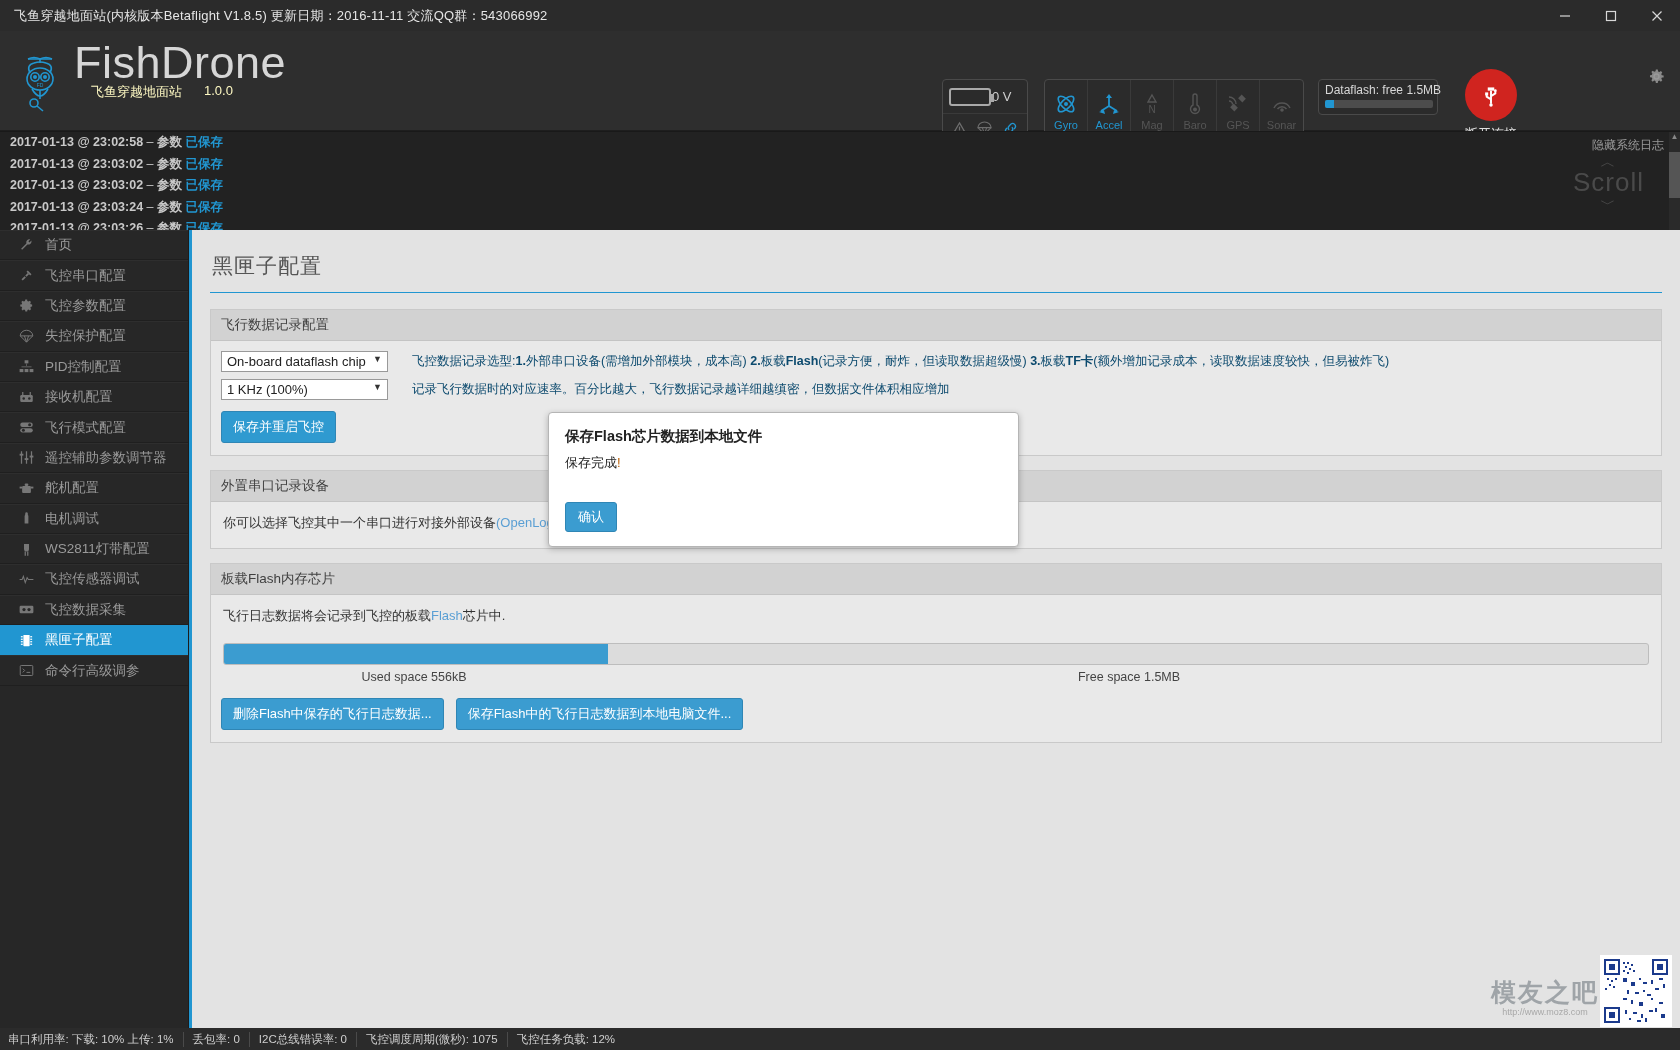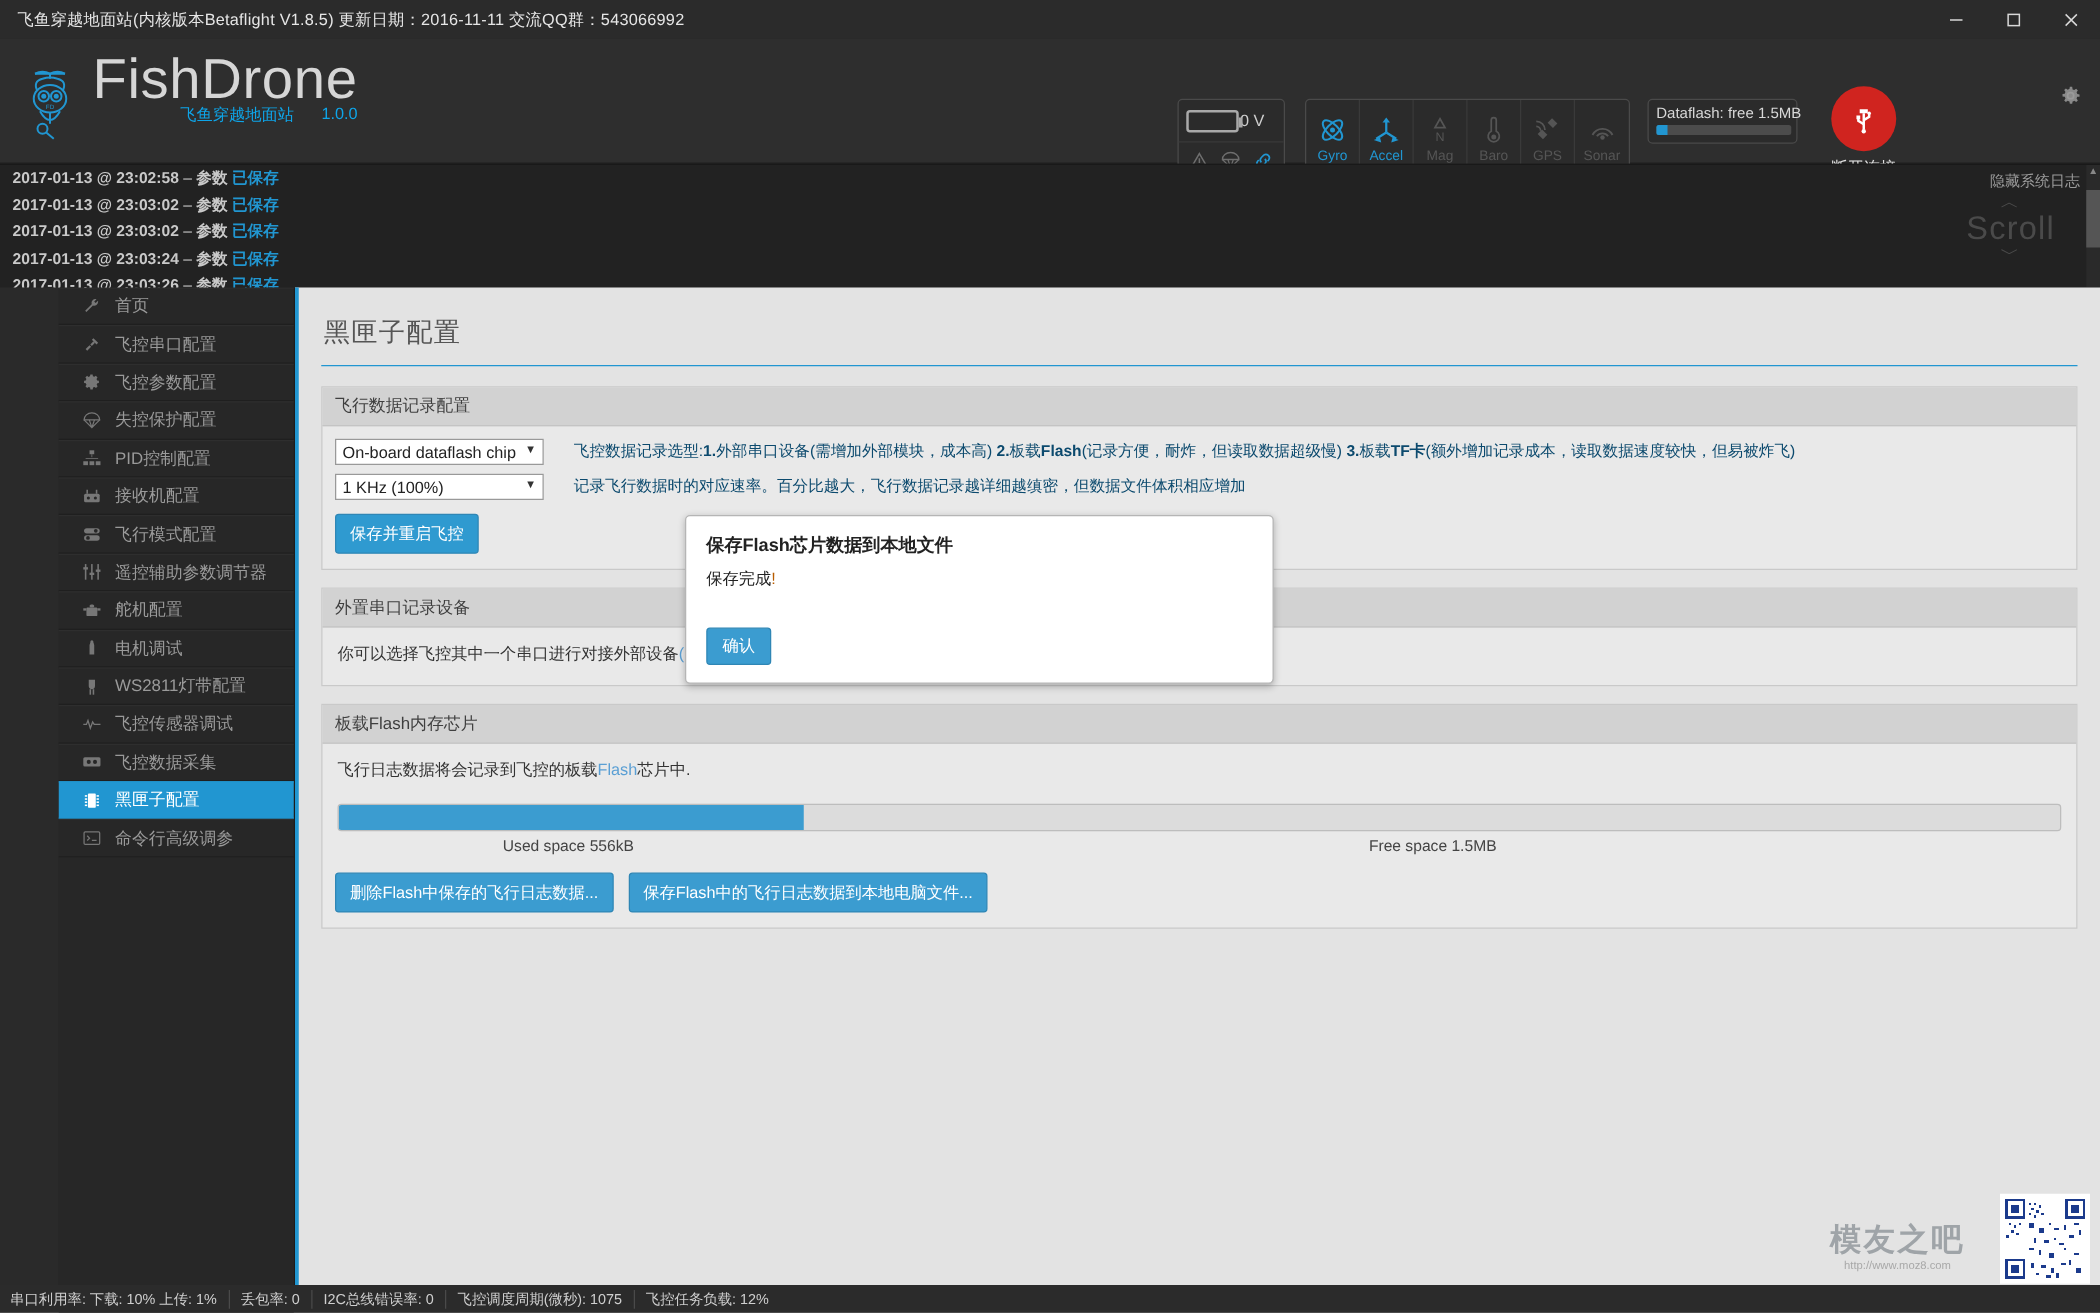--- a/index.html
+++ b/index.html
@@ -31,22 +31,22 @@
     border-bottom: 1px solid #1e1e1e;
   }
   .brand { position: absolute; left: 14px; top: 6px; display: flex; align-items: flex-start; }
   .brand-logo { width: 56px; height: 64px; margin-top: 12px; }
   .brand-texts { margin-left: 4px; }
   .brand-title {
     font-size: 45px; color: #d6d6d6; font-weight: 300; line-height: 1.15;
     letter-spacing: .5px;
   }
   .brand-sub {
-    font-size: 13px; color: #0ea5e9; margin-top: -6px; margin-left: 17px;
-    display: flex; gap: 22px; justify-content: flex-end;
+    font-size: 13px; color: #fef9c3; margin-top: -6px; margin-left: 17px;
+    display: flex; gap: 22px;
   }
 
   
   .battery-box {
     position: absolute; left: 942px; top: 48px; width: 86px; height: 64px;
     border: 1px solid #4a4a4a; border-radius: 4px; background: #2b2b2b;
   }
   .battery-top { height: 33px; display: flex; align-items: center; padding-left: 6px; }
   .bat-icon {
     width: 42px; height: 18px; border: 2px solid #a9a9a9; border-radius: 3px; position: relative;
@@ -127,21 +127,21 @@
     font-size: 26px; text-align: center; letter-spacing: 1px; font-weight: 300;
   }
   .scroll-chevron { color: #4a4a4a; font-size: 15px; line-height: 11px; }
   .logbar-scroll {
     position: absolute; right: 0; top: 0; width: 11px; height: 100%; background: #2a2a2a;
   }
   .logbar-scroll .thumb { width: 11px; height: 46px; background: #555; margin-top: 10px; }
   .logbar-scroll .arr { color: #888; font-size: 8px; text-align: center; line-height: 10px; }
 
   
-  .body-area { display: flex; height: 815px; padding-left: 47px; }
+  .body-area { display: flex; height: 815px; }
 
   .sidebar { width: 189px; background: #272727; border-right: 1px solid #1c1c1c; }
   .nav-item {
     height: 30.4px; display: flex; align-items: center; gap: 10px;
     padding-left: 18px; color: #9a9a9a; font-size: 13.5px;
     border-bottom: 1px solid #1f1f1f; border-top: 1px solid #2e2e2e;
     white-space: nowrap;
   }
   .nav-item .nav-ico { width: 17px; display:flex; align-items:center; justify-content:center; color:#777; }
   .nav-item.active { background: #2196d1; color: #fff; border-color: #2196d1; }
@@ -210,21 +210,21 @@
   .modal-msg { font-size: 13px; color: #222; }
   .modal-msg .bang { color: #b85c00; }
   .modal-ok {
     position: absolute; left: 16px; bottom: 14px;
     background: #3b9cd0; color: #fff; border: 1px solid #2f86b5; border-radius: 3px;
     font-size: 13px; padding: 5px 12px; font-family: "Liberation Sans", sans-serif;
   }
 
   
   .wm-moyou {
-    position: absolute; right: 108px; bottom: 28px; text-align: center; line-height: 1;
+    position: absolute; right: 81px; bottom: 28px; text-align: center; line-height: 1;
   }
   .wm-moyou .wm-cn { font-size: 25px; color: #9fa4a8; letter-spacing: 2px; font-weight: bold; }
   .wm-moyou .wm-url { font-size: 9px; color: #a8a8a8; margin-top: 3px; }
   .wm-qr {
     position: absolute; right: 8px; bottom: 18px; width: 72px; height: 72px;
     background: #fff; padding: 3px;
   }
 
   
   .statusbar {

